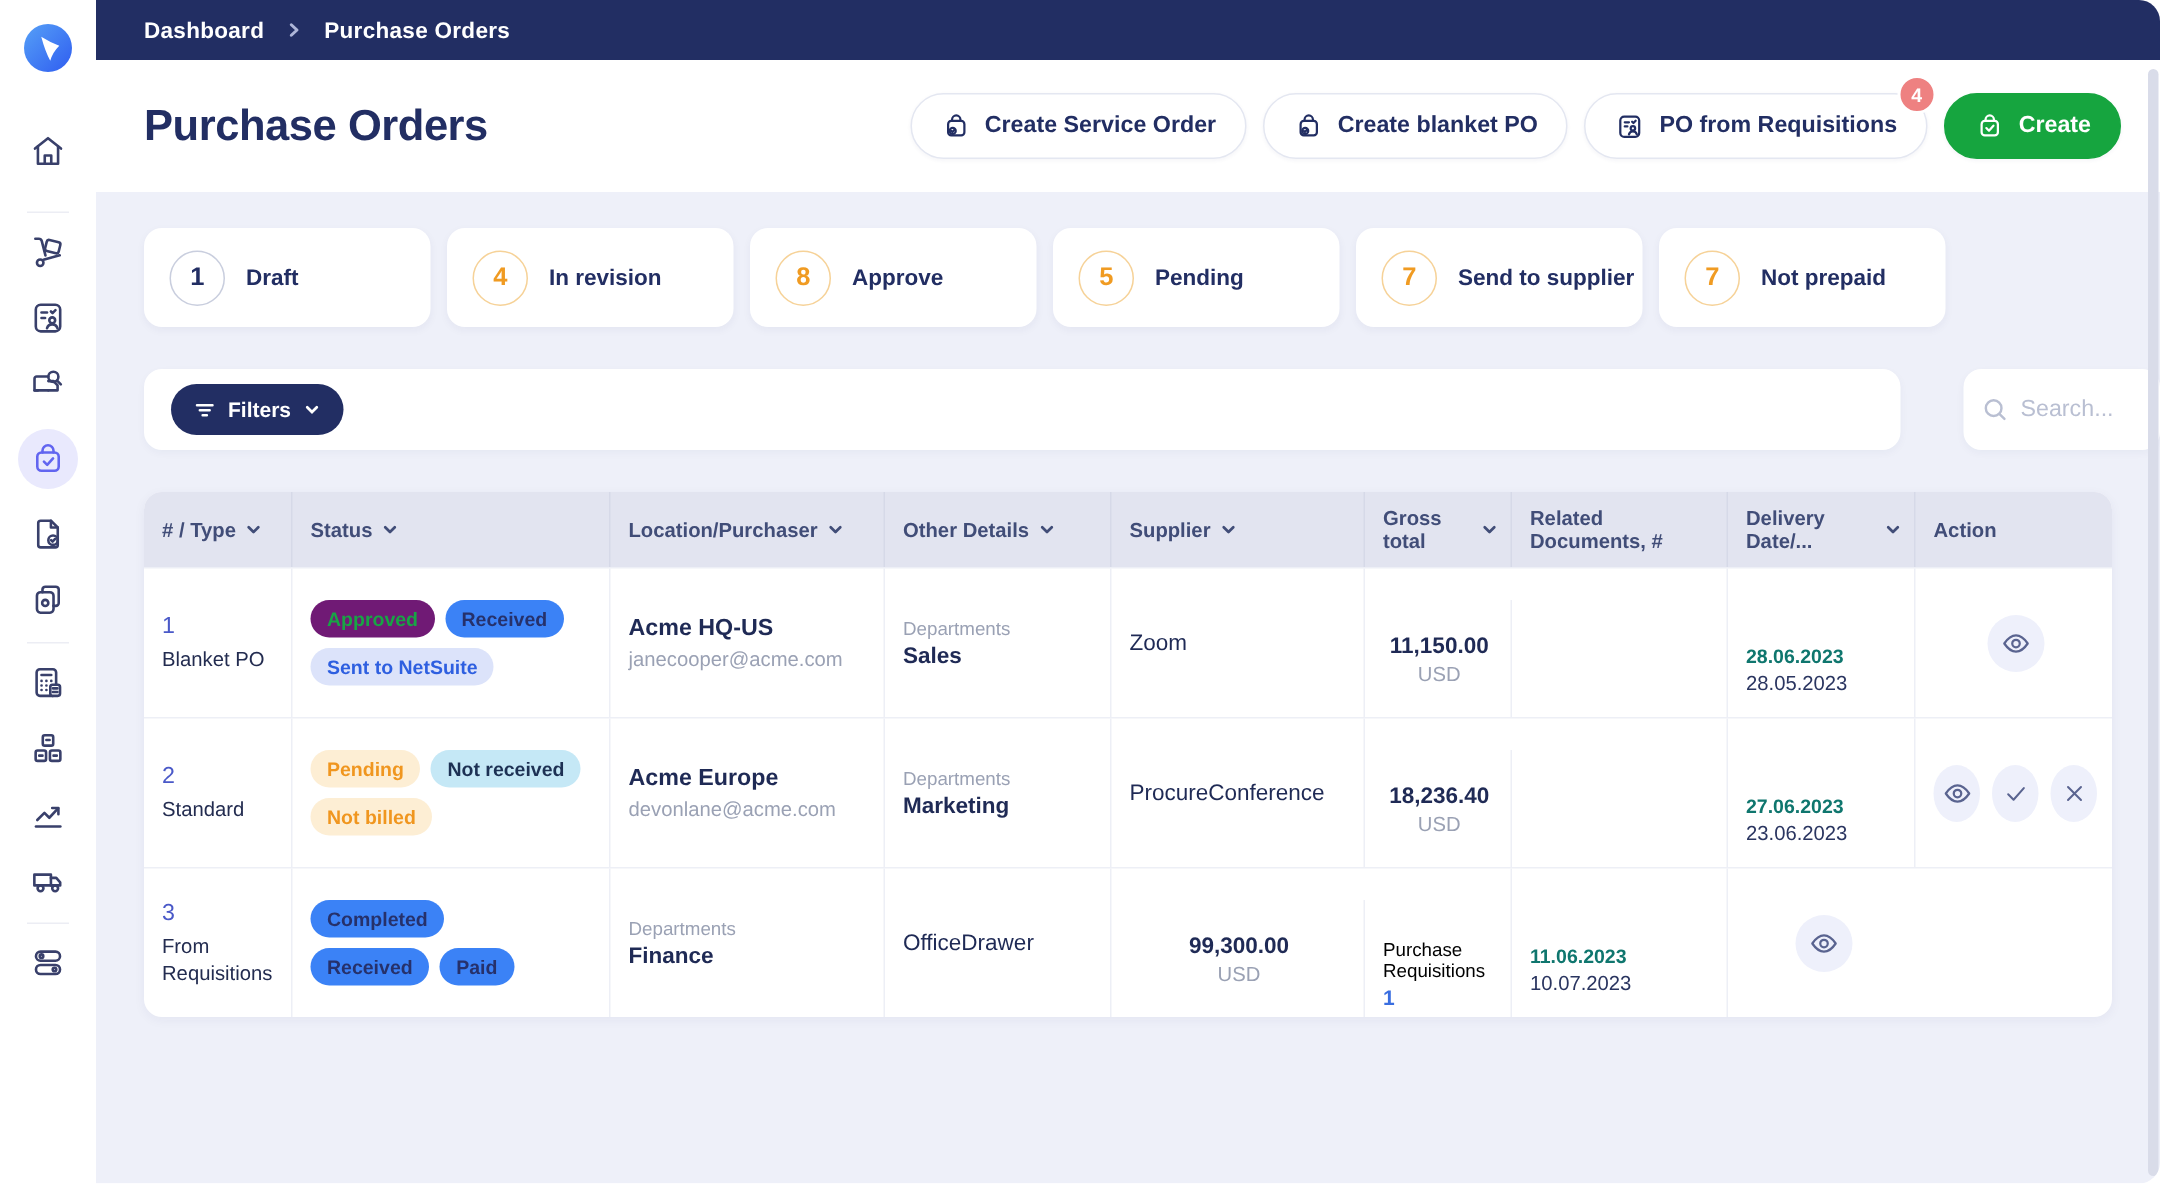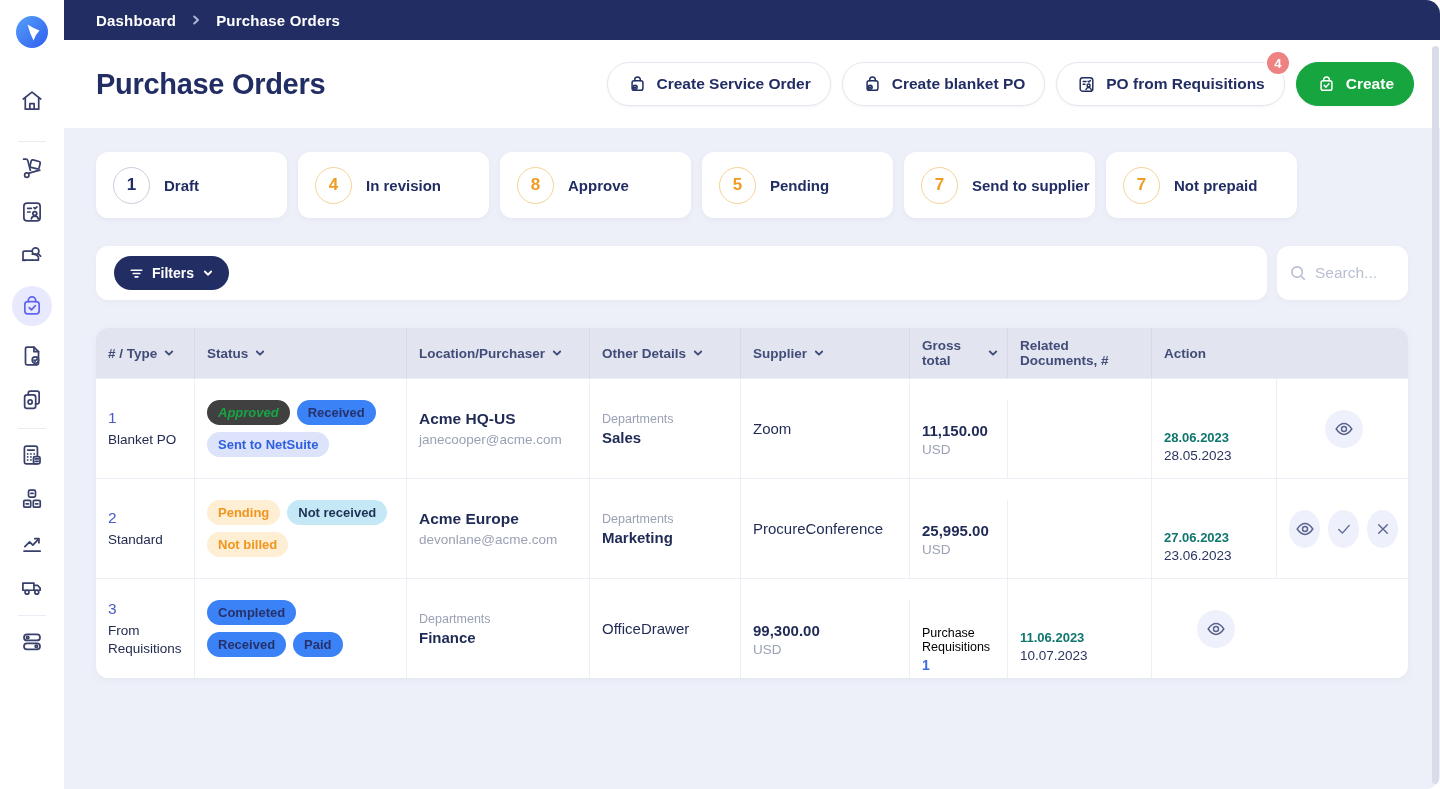--- a/index.html
+++ b/index.html
@@ -44,21 +44,21 @@
 
   .cards-row { display:flex; gap:11px; width:1201px; }
   .card { flex:1; height:66px; background:#ffffff; border-radius:12px; display:flex; align-items:center;
           gap:14px; padding-left:17px; box-shadow:0 2px 6px rgba(30,40,90,.05); cursor:pointer; }
   .card-num { width:37px; height:37px; border-radius:50%; display:flex; align-items:center; justify-content:center;
               font-size:17px; font-weight:700; }
   .card-num.gray { color:#222e63; border:1.5px solid #c9cede; }
   .card-num.orange { color:#f09b22; border:1.5px solid #f6d298; }
   .card-label { font-size:15px; font-weight:600; color:#222e63; }
 
-  .filter-row { margin-top:28px; display:flex; gap:10px; }
+  .filter-row { margin-top:28px; display:flex; gap:10px;justify-content:space-between; }
   .filter-bar { width:1171px; height:54px; background:#ffffff; border-radius:12px; display:flex; align-items:center;
                 padding-left:18px; box-shadow:0 2px 6px rgba(30,40,90,.04); }
   .filters-btn { display:flex; align-items:center; gap:8px; height:34px; padding:0 15px; border-radius:999px;
                  background:#222e63; border:none; color:#ffffff; font-family:inherit; font-size:14px; font-weight:700; cursor:pointer; }
   .filters-btn svg { stroke:#ffffff; fill:none; stroke-width:1.8; stroke-linecap:round; }
   .search-box { width:131px; height:54px; background:#ffffff; border-radius:12px; display:flex; align-items:center;
                 padding:0 12px; gap:8px; box-shadow:0 2px 6px rgba(30,40,90,.04); }
   .search-box svg { stroke:#b9bfd2; fill:none; stroke-width:1.8; stroke-linecap:round; flex:none; }
   .search-box input { border:none; outline:none; width:100%; font-family:inherit; font-size:15.5px; color:#3a4370; background:transparent; }
   .search-box input::placeholder { color:#b9bfd2; }
@@ -74,31 +74,31 @@
   .th svg { stroke:#414d78; fill:none; stroke-width:1.8; stroke-linecap:round; stroke-linejoin:round; flex:none; }
   .tbody-row { height:100px; border-top:1px solid #edeff6; }
   .tbody-row:first-child { border-top:none; }
   .td { padding:0 10px 0 12px; display:flex; flex-direction:column; justify-content:center; border-right:1px solid #edeff6; }
   .td:last-child { border-right:none; }
   .row-num { color:#4a59c8; font-size:15.5px; font-weight:500; cursor:pointer; }
   .row-type { color:#232c50; font-size:13.5px; margin-top:4px; line-height:1.3; }
   .badge-line { display:flex; gap:7px; }
   .badge-line + .badge-line { margin-top:7px; }
   .badge { font-size:13px; font-weight:600; padding:5px 11px; border-radius:999px; white-space:nowrap; }
-  .b-green { background:#404040; color:#18a445;font-style:italic; }
+  .b-green { background:#701a75; color:#18a445; }
   .b-peri  { background:#3b82f6; color:#26316b; }
   .b-peri-blue { background:#dce3fa; color:#2e5fe0; }
   .b-amber { background:#fdeed4; color:#f0961f; }
   .b-cyan  { background:#c5e8f6; color:#1d3154; }
   .loc-name { font-size:15.5px; font-weight:700; color:#1f2a55; }
   .loc-email { font-size:13.5px; color:#9aa1b4; margin-top:4px; }
   .detail-label { font-size:12.5px; color:#9aa1b4; }
   .detail-value { font-size:15px; font-weight:700; color:#1f2a55; margin-top:3px; }
   .supplier-name { font-size:15px; font-weight:500; color:#1f2a55; }
-  .td.right { align-items:flex-start;margin-top:21px; }
+  .td.right { align-items:center;margin-top:21px; }
   .gross-val { font-size:15px; font-weight:700; color:#1f2a55; }
   .gross-cur { font-size:13.5px; color:#9aa1b4; margin-top:3px; }
   .rel-label { font-size:12.5px; color:#000000;margin-top:42px; }
   .rel-value { font-size:14px; font-weight:700; color:#3a6ee0; margin-top:3px; cursor:pointer; }
   .date-main { font-size:13px; font-weight:700; color:#0f766e;margin-top:36px; }
   .date-sub { font-size:13.5px; color:#2a3560; margin-top:3px; }
   .td.actions { flex-direction:row; align-items:center; gap:8px; }
   .action-btn { width:38px; height:38px; border-radius:50%; background:#eef0fb; border:none; display:flex;
                 align-items:center; justify-content:center; cursor:pointer; }
   .action-btn svg { stroke:#5a6490; fill:none; stroke-width:1.5; stroke-linecap:round; stroke-linejoin:round; }
@@ -372,20 +372,26 @@
         <div class="th">
           <span>Gross total</span>
           <svg width="12" height="12" viewBox="0 0 12 12">
               <path d="M2.8 4.5 6 7.7l3.2-3.2"></path>
             </svg>
         </div>
         <div class="th">
           <span>Related Documents, #</span>
         </div>
         <div class="th">
+          <span>Delivery Date/...</span>
+          <svg width="12" height="12" viewBox="0 0 12 12">
+              <path d="M2.8 4.5 6 7.7l3.2-3.2"></path>
+            </svg>
+        </div>
+        <div class="th">
           <span>Action</span>
         </div>
       </div>
 
       <div class="trow tbody-row">
         <div class="td">
           <span class="row-num">1</span>
           <span class="row-type">Blanket PO</span>
         </div>
         <div class="td">
@@ -446,21 +452,21 @@
           <span class="loc-email">devonlane@acme.com</span>
         </div>
         <div class="td">
           <span class="detail-label">Departments</span>
           <span class="detail-value">Marketing</span>
         </div>
         <div class="td">
           <span class="supplier-name">ProcureConference</span>
         </div>
         <div class="td right">
-          <span class="gross-val">25,995.00</span>
+          <span class="gross-val">18,236.40</span>
           <span class="gross-cur">USD</span>
         </div>
         <div class="td"></div>
         <div class="td">
           <span class="date-main">27.06.2023</span>
           <span class="date-sub">23.06.2023</span>
         </div>
         <div class="td actions">
           <button class="action-btn">
             <svg width="20" height="20" viewBox="0 0 20 20">

